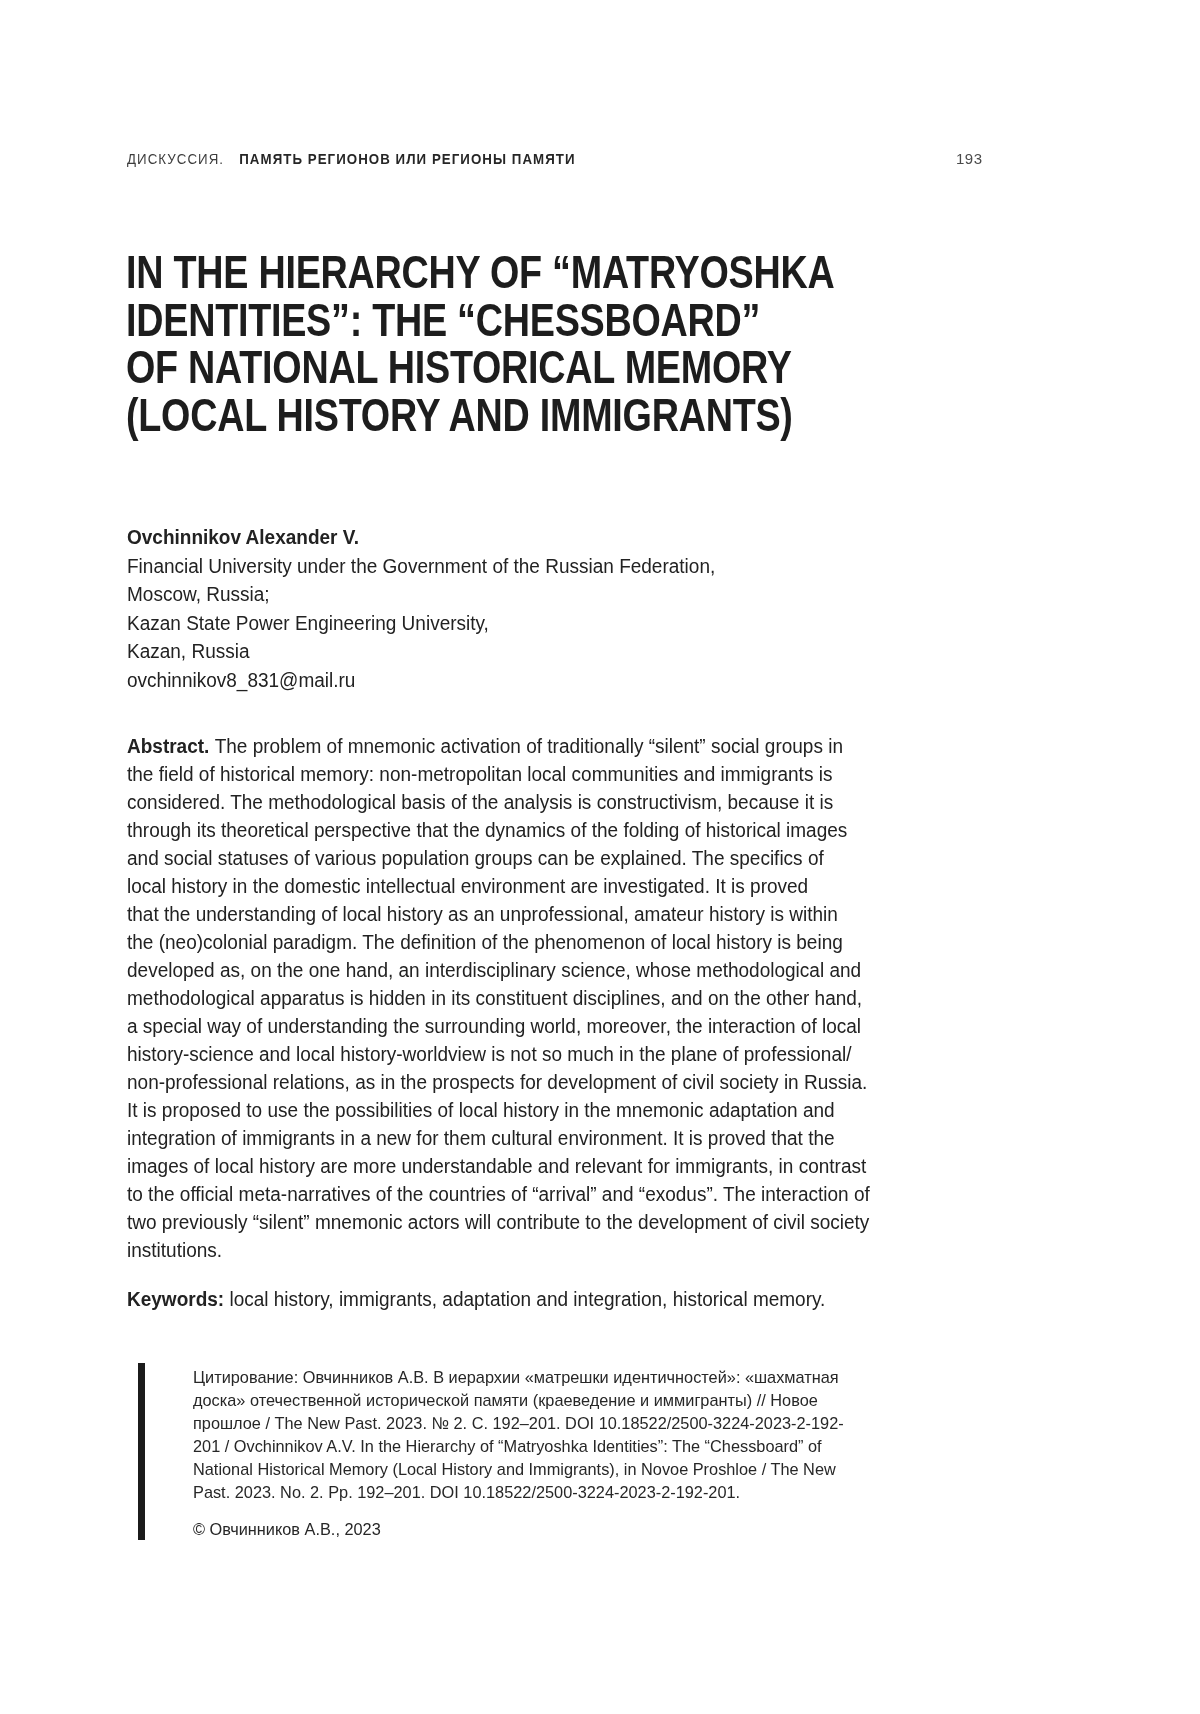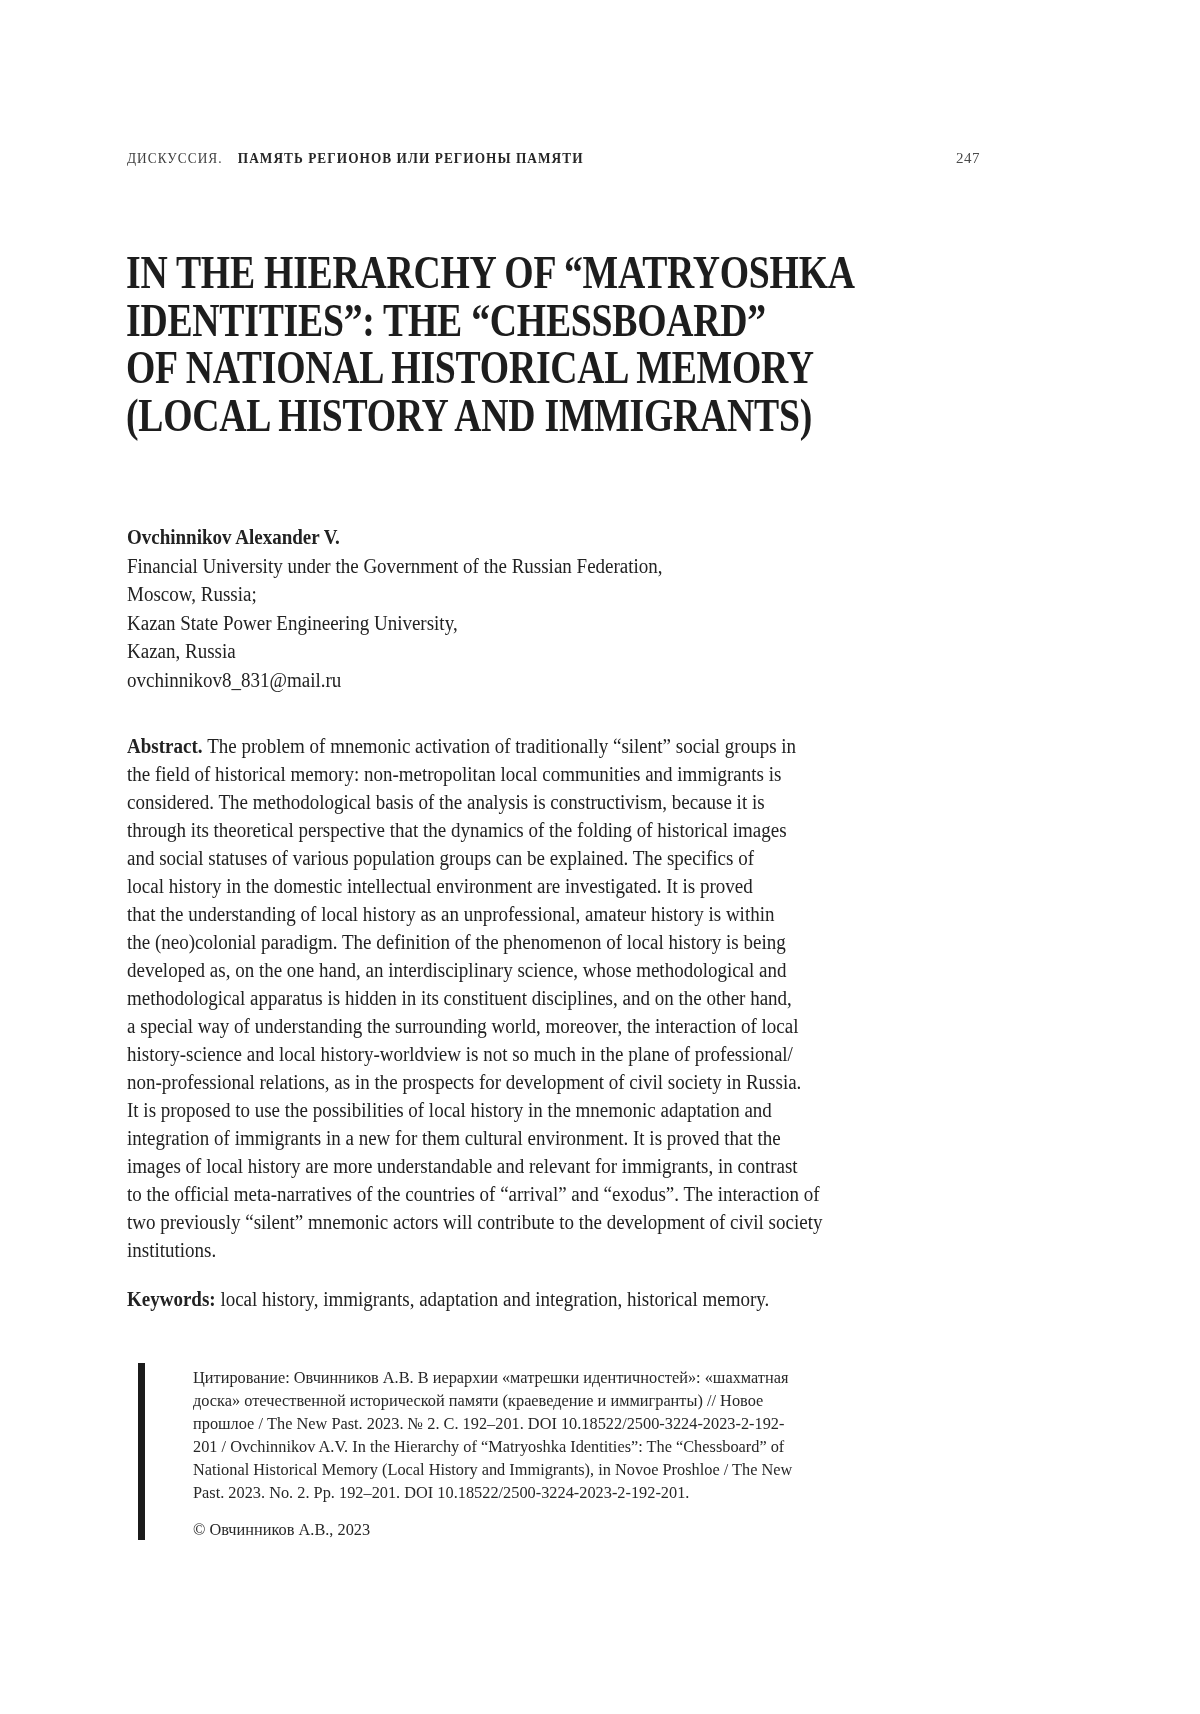--- a/index.html
+++ b/index.html
@@ -1,21 +1,21 @@
 <!DOCTYPE html>
 <html><head>
 <meta charset="utf-8">
 <style>
   html,body{margin:0;padding:0;background:#ffffff;}
   .page{
     position:relative;
     width:1200px;
     height:1714px;
     background:#ffffff;
-    font-family:Liberation Serif, serif;
+    font-family:Liberation Sans, sans-serif;
     color:#222222;
     overflow:hidden;
   }
   
   .running-head{
     position:absolute;
     left:127px;
     top:151px;
     display:flex;
     gap:16px;
@@ -123,21 +123,21 @@
 </head>
 <body>
 
 <div class="page">
 
   <div class="running-head">
     <span class="section">ДИСКУССИЯ.</span>
     <span class="rtitle">ПАМЯТЬ РЕГИОНОВ ИЛИ РЕГИОНЫ ПАМЯТИ</span>
   </div>
 
-  <div class="page-num">247</div>
+  <div class="page-num">193</div>
 
   <div class="article-title">
       <div>IN THE HIERARCHY OF “MATRYOSHKA</div>
       <div>IDENTITIES”: THE “CHESSBOARD”</div>
       <div>OF NATIONAL HISTORICAL MEMORY</div>
       <div>(LOCAL HISTORY AND IMMIGRANTS)</div>
     </div>
 
   <div class="author-block">
     <div class="name">Ovchinnikov Alexander V.</div>

